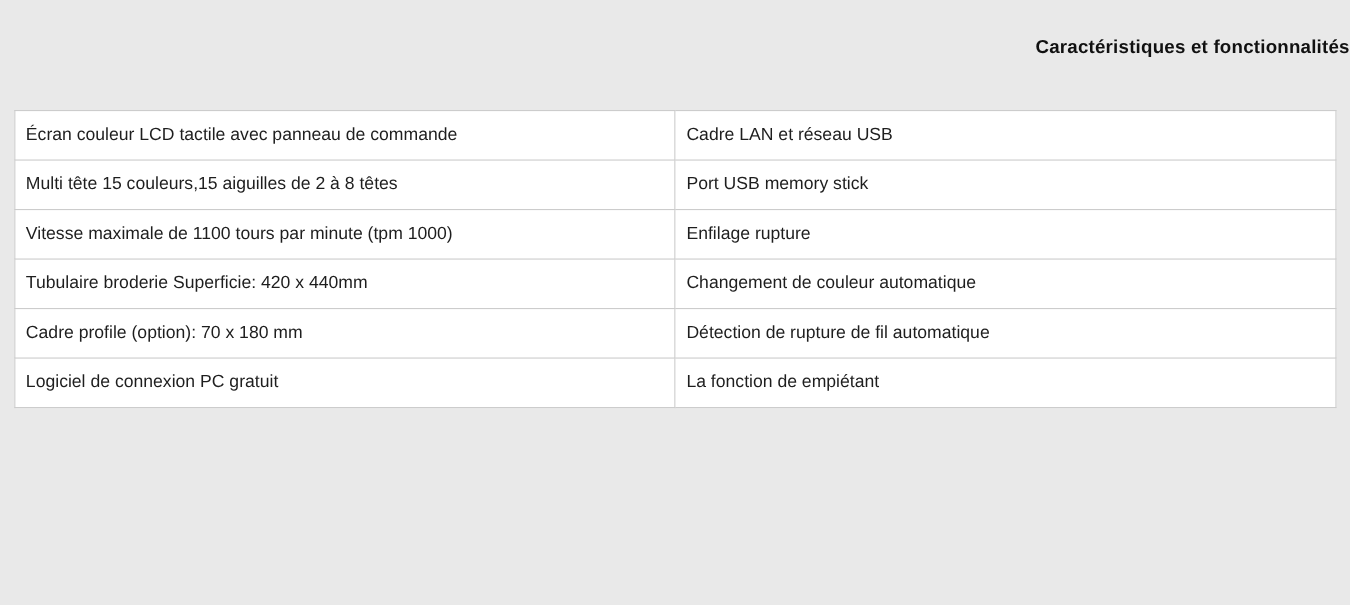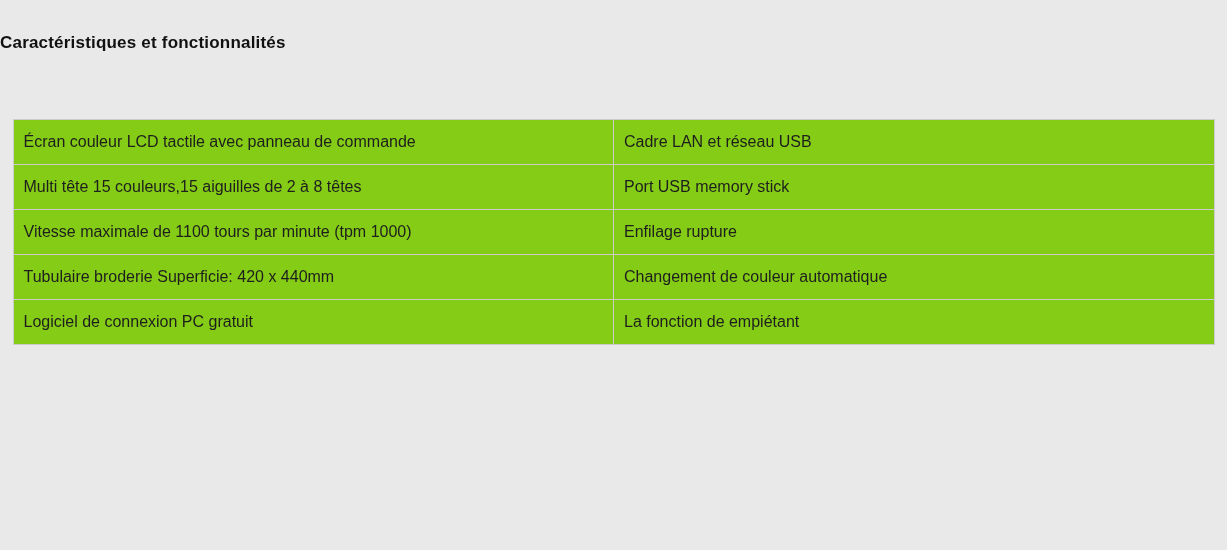--- a/index.html
+++ b/index.html
@@ -9,32 +9,32 @@
     height: 550px;
     background: #e9e9e9;
     font-family: "Liberation Sans", sans-serif;
     color: #1e1e1e;
     overflow: hidden;
   }
   .page-title {
     margin: 0;
     padding-top: 33px;
     height: 53px;
-    text-align: left;
+    text-align: right;
     font-size: 17px;
     line-height: 20px;
     font-weight: bold;
     color: #111;
     letter-spacing: 0.2px;
   }
   table.features-table {
-    margin: 66px auto 0 auto;
+    margin: 47px auto 0 auto;
     width: 1202px;
     border-collapse: collapse;
-    background: #84cc16;
+    background: #ffffff;
     table-layout: fixed;
   }
   table.features-table td {
     width: 50%;
     border: 1px solid #cccccc;
     padding: 11px 10px;
     font-size: 16px;
     line-height: 22px;
     vertical-align: middle;
     color: #1e1e1e;
@@ -58,18 +58,22 @@
       </tr>
       <tr>
         <td>Vitesse maximale de 1100 tours par minute (tpm 1000)</td>
         <td>Enfilage rupture</td>
       </tr>
       <tr>
         <td>Tubulaire broderie Superficie: 420 x 440mm</td>
         <td>Changement de couleur automatique</td>
       </tr>
       <tr>
+        <td>Cadre profile (option): 70 x 180 mm</td>
+        <td>Détection de rupture de fil automatique</td>
+      </tr>
+      <tr>
         <td>Logiciel de connexion PC gratuit</td>
         <td>La fonction de empiétant</td>
       </tr>
     </tbody>
   </table>
 </main>
 
 </body></html>

